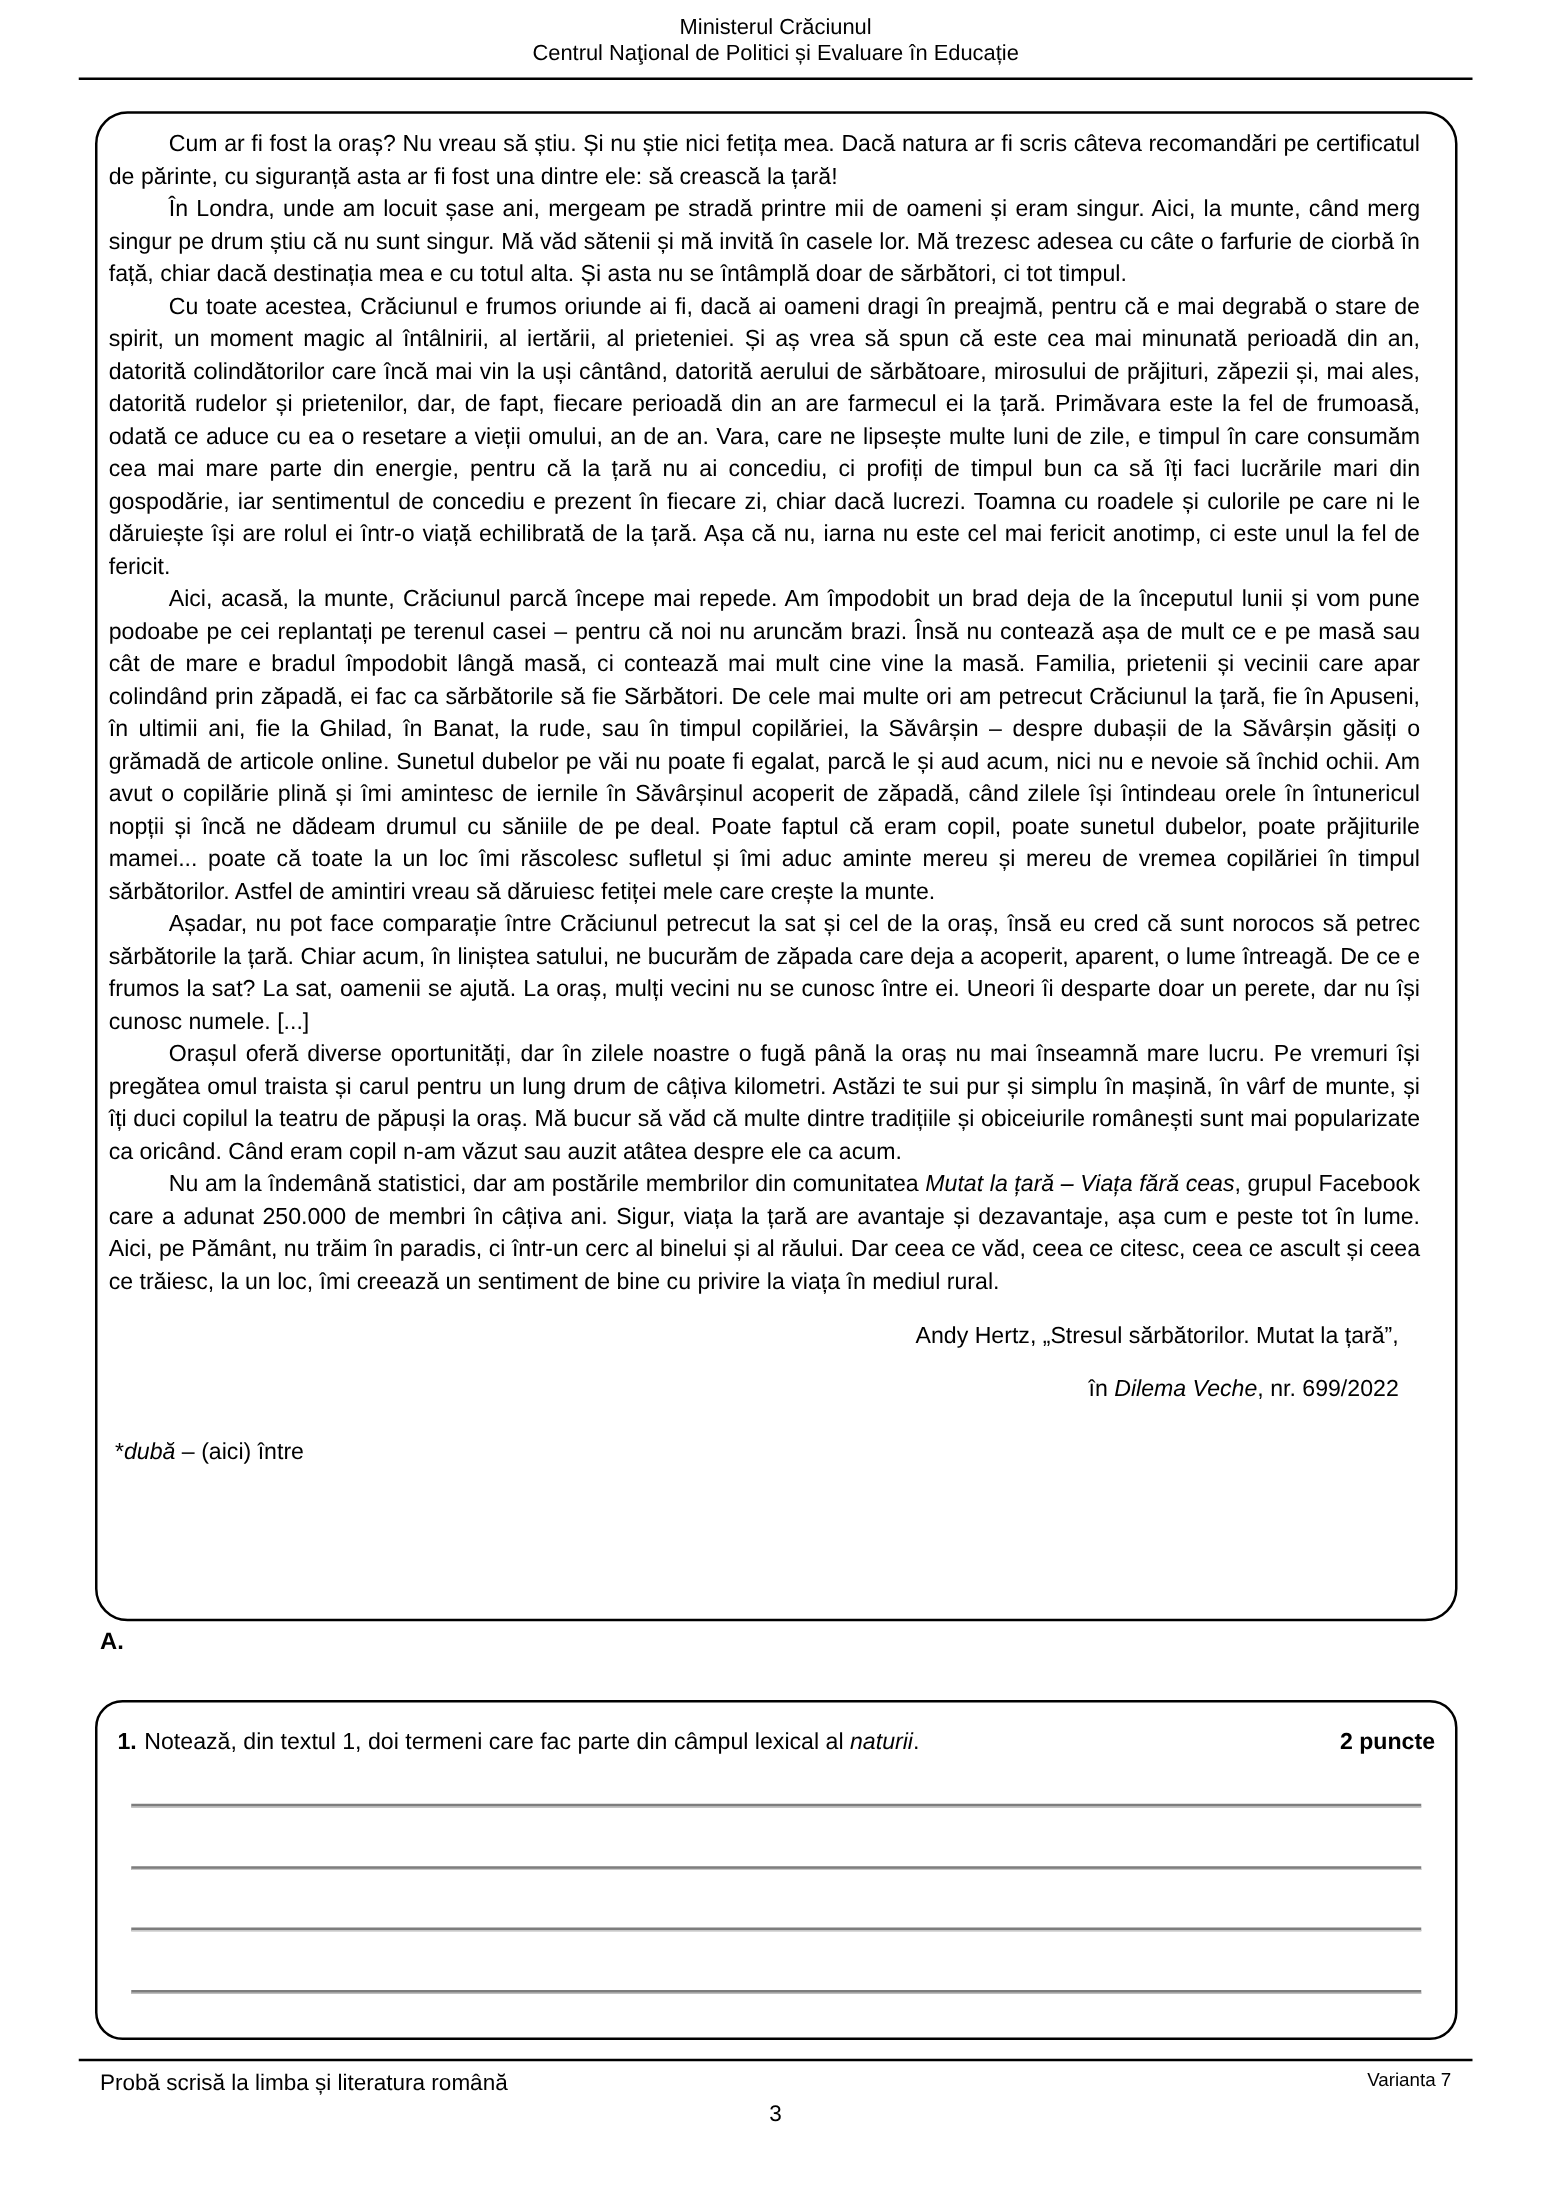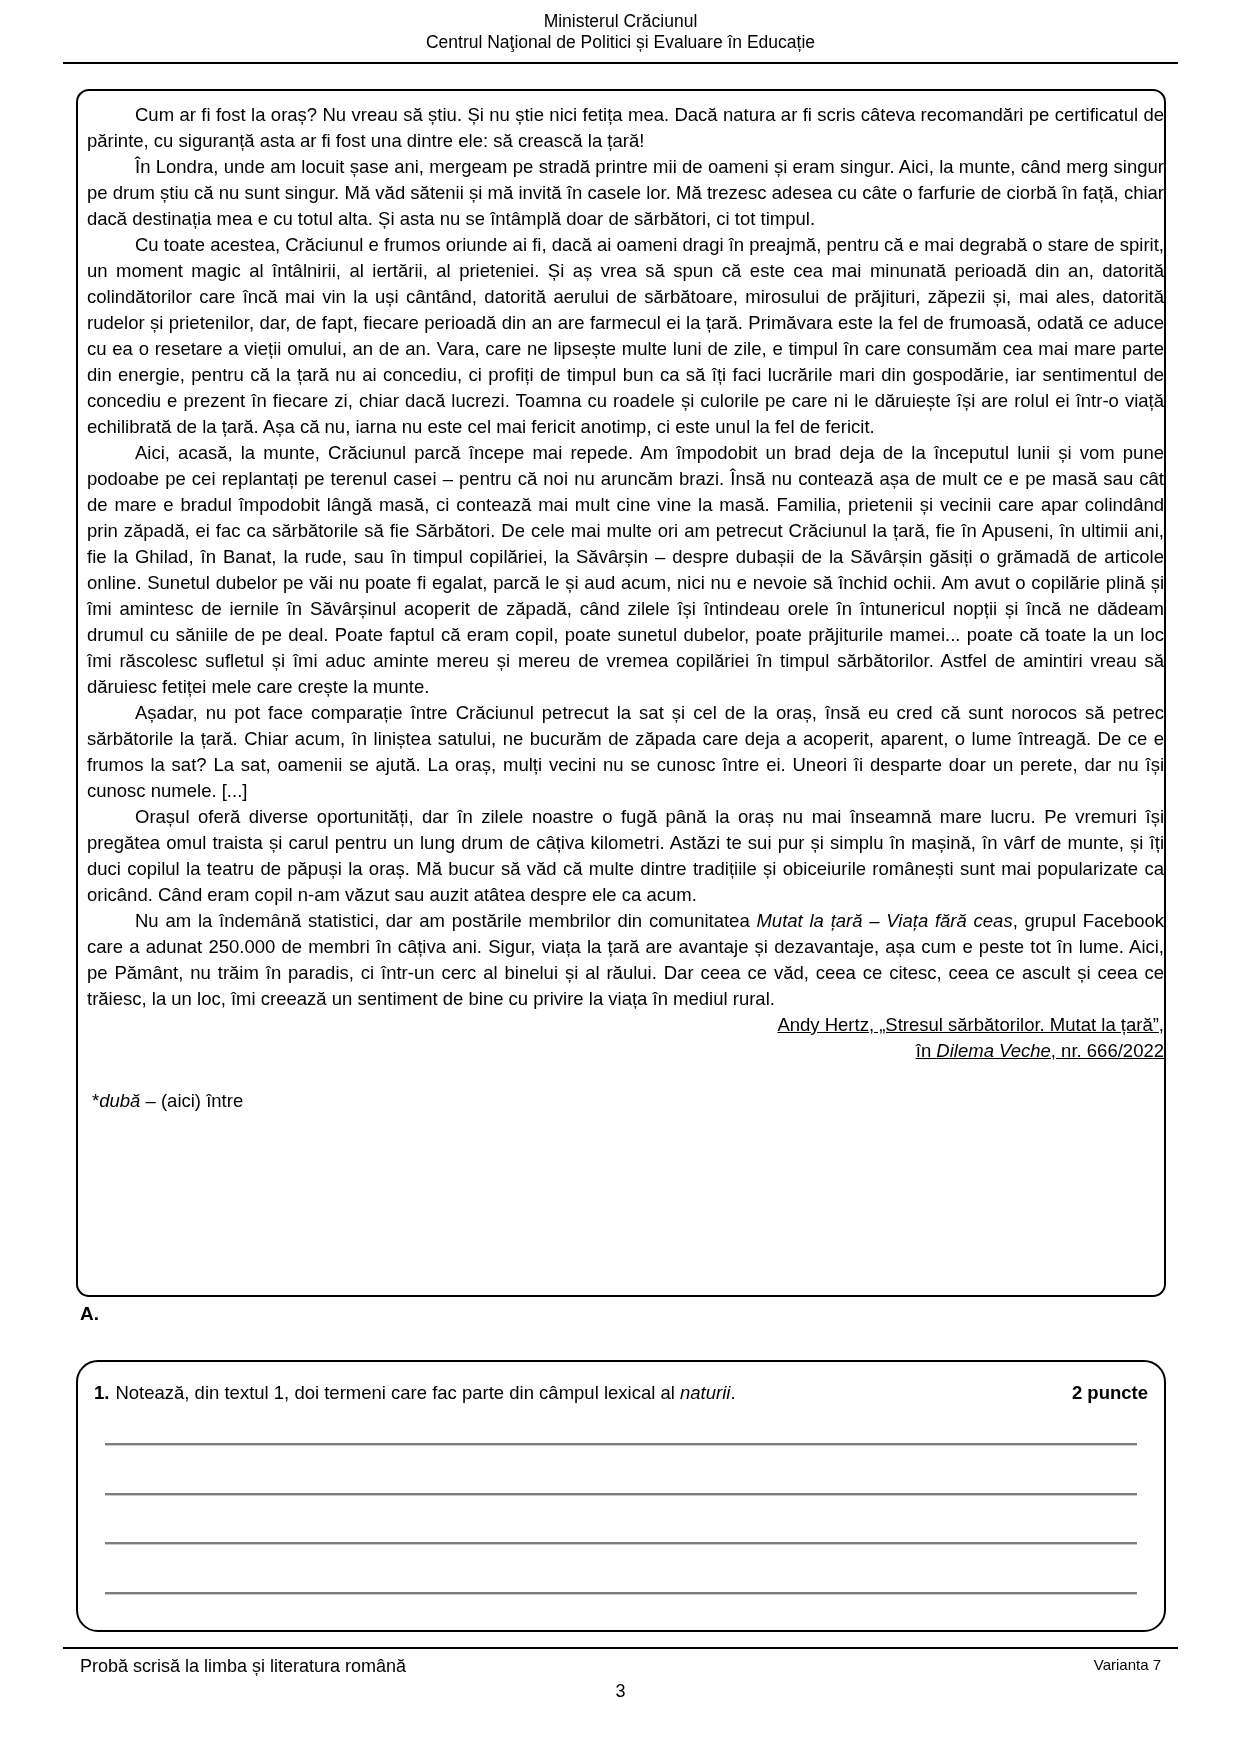--- a/index.html
+++ b/index.html
@@ -5,25 +5,25 @@
   html,body{margin:0;padding:0;}
   body{
     width:1241px;height:1755px;background:#ffffff;color:#000;
     font-family:"Liberation Sans",sans-serif;position:relative;overflow:hidden;
   }
   .header{position:absolute;top:11px;left:0;width:100%;text-align:center;
           font-size:17.5px;line-height:21px;}
   .hrule{position:absolute;top:62px;left:63px;right:63px;border-top:2px solid #000;}
   .textbox{
     position:absolute;top:89px;left:76px;width:1090px;height:1208px;
-    border:2px solid #000;border-radius:13px;box-sizing:border-box;
-    padding:11px 0 0 9px;font-size:18.5px;line-height:26px;
+    border:2px solid #000;border-radius:26px;box-sizing:border-box;
+    padding:11px 28px 0 9px;font-size:18.5px;line-height:26px;
   }
   .para{text-align:justify;text-indent:48px;margin:0;}
-  .attr-line{text-align:right;margin:0;text-decoration:underline;}
+  .attr-line{text-align:right;margin:17px;}
   .footnote{margin-top:24px;padding-left:5px;}
   em{font-style:italic;}
   .section-a{position:absolute;top:1303px;left:80px;font-weight:bold;font-size:19px;}
   .qbox{
     position:absolute;top:1360px;left:76px;width:1090px;height:272px;
     border:2px solid #000;border-radius:22px;box-sizing:border-box;
     padding:18px 16px 0 16px;font-size:18.5px;line-height:26px;
   }
   .qrow{display:flex;align-items:baseline;}
   .qtext{flex:1;}
@@ -52,21 +52,21 @@
       <div class="para"><span>Cum ar fi fost la oraș? Nu vreau să știu. Și nu știe nici fetița mea. Dacă natura ar fi scris câteva recomandări pe certificatul de părinte, cu siguranță asta ar fi fost una dintre ele: să crească la țară!</span></div>
       <div class="para"><span>În Londra, unde am locuit șase ani, mergeam pe stradă printre mii de oameni și eram singur. Aici, la munte, când merg singur pe drum știu că nu sunt singur. Mă văd sătenii și mă invită în casele lor. Mă trezesc adesea cu câte o farfurie de ciorbă în față, chiar dacă destinația mea e cu totul alta. Și asta nu se întâmplă doar de sărbători, ci tot timpul.</span></div>
       <div class="para"><span>Cu toate acestea, Crăciunul e frumos oriunde ai fi, dacă ai oameni dragi în preajmă, pentru că e mai degrabă o stare de spirit, un moment magic al întâlnirii, al iertării, al prieteniei. Și aș vrea să spun că este cea mai minunată perioadă din an, datorită colindătorilor care încă mai vin la uși cântând, datorită aerului de sărbătoare, mirosului de prăjituri, zăpezii și, mai ales, datorită rudelor și prietenilor, dar, de fapt, fiecare perioadă din an are farmecul ei la țară. Primăvara este la fel de frumoasă, odată ce aduce cu ea o resetare a vieții omului, an de an. Vara, care ne lipsește multe luni de zile, e timpul în care consumăm cea mai mare parte din energie, pentru că la țară nu ai concediu, ci profiți de timpul bun ca să îți faci lucrările mari din gospodărie, iar sentimentul de concediu e prezent în fiecare zi, chiar dacă lucrezi. Toamna cu roadele și culorile pe care ni le dăruiește își are rolul ei într-o viață echilibrată de la țară. Așa că nu, iarna nu este cel mai fericit anotimp, ci este unul la fel de fericit.</span></div>
       <div class="para"><span>Aici, acasă, la munte, Crăciunul parcă începe mai repede. Am împodobit un brad deja de la începutul lunii și vom pune podoabe pe cei replantați pe terenul casei – pentru că noi nu aruncăm brazi. Însă nu contează așa de mult ce e pe masă sau cât de mare e bradul împodobit lângă masă, ci contează mai mult cine vine la masă. Familia, prietenii și vecinii care apar colindând prin zăpadă, ei fac ca sărbătorile să fie Sărbători. De cele mai multe ori am petrecut Crăciunul la țară, fie în Apuseni, în ultimii ani, fie la Ghilad, în Banat, la rude, sau în timpul copilăriei, la Săvârșin – despre dubașii de la Săvârșin găsiți o grămadă de articole online. Sunetul dubelor pe văi nu poate fi egalat, parcă le și aud acum, nici nu e nevoie să închid ochii. Am avut o copilărie plină și îmi amintesc de iernile în Săvârșinul acoperit de zăpadă, când zilele își întindeau orele în întunericul nopții și încă ne dădeam drumul cu săniile de pe deal. Poate faptul că eram copil, poate sunetul dubelor, poate prăjiturile mamei... poate că toate la un loc îmi răscolesc sufletul și îmi aduc aminte mereu și mereu de vremea copilăriei în timpul sărbătorilor. Astfel de amintiri vreau să dăruiesc fetiței mele care crește la munte.</span></div>
       <div class="para"><span>Așadar, nu pot face comparație între Crăciunul petrecut la sat și cel de la oraș, însă eu cred că sunt norocos să petrec sărbătorile la țară. Chiar acum, în liniștea satului, ne bucurăm de zăpada care deja a acoperit, aparent, o lume întreagă. De ce e frumos la sat? La sat, oamenii se ajută. La oraș, mulți vecini nu se cunosc între ei. Uneori îi desparte doar un perete, dar nu își cunosc numele. [...]</span></div>
       <div class="para"><span>Orașul oferă diverse oportunități, dar în zilele noastre o fugă până la oraș nu mai înseamnă mare lucru. Pe vremuri își pregătea omul traista și carul pentru un lung drum de câțiva kilometri. Astăzi te sui pur și simplu în mașină, în vârf de munte, și îți duci copilul la teatru de păpuși la oraș. Mă bucur să văd că multe dintre tradițiile și obiceiurile românești sunt mai popularizate ca oricând. Când eram copil n-am văzut sau auzit atâtea despre ele ca acum.</span></div>
       <div class="para"><span>Nu am la îndemână statistici, dar am postările membrilor din comunitatea </span><em>Mutat la țară – Viața fără ceas</em><span>, grupul Facebook care a adunat 250.000 de membri în câțiva ani. Sigur, viața la țară are avantaje și dezavantaje, așa cum e peste tot în lume. Aici, pe Pământ, nu trăim în paradis, ci într-un cerc al binelui și al răului. Dar ceea ce văd, ceea ce citesc, ceea ce ascult și ceea ce trăiesc, la un loc, îmi creează un sentiment de bine cu privire la viața în mediul rural.</span></div>
     </div>
   <div id="attribution">
       <div class="attr-line"><span>Andy Hertz, „Stresul sărbătorilor. Mutat la țară”,</span></div>
-      <div class="attr-line"><span>în </span><em>Dilema Veche</em><span>, nr. 666/2022</span></div>
+      <div class="attr-line"><span>în </span><em>Dilema Veche</em><span>, nr. 699/2022</span></div>
     </div>
   <div class="footnote" id="footnote"><span>*</span><em>dubă</em><span> – (aici) între</span></div>
 </div>
 
 <div class="section-a">A.</div>
 
 <div class="qbox">
   <div class="qrow">
     <div class="qtext">
       <span class="qnum">1.</span><span id="q-prompt"><span>Notează, din textul 1, doi termeni care fac parte din câmpul lexical al </span><em>naturii</em><span>.</span></span>

